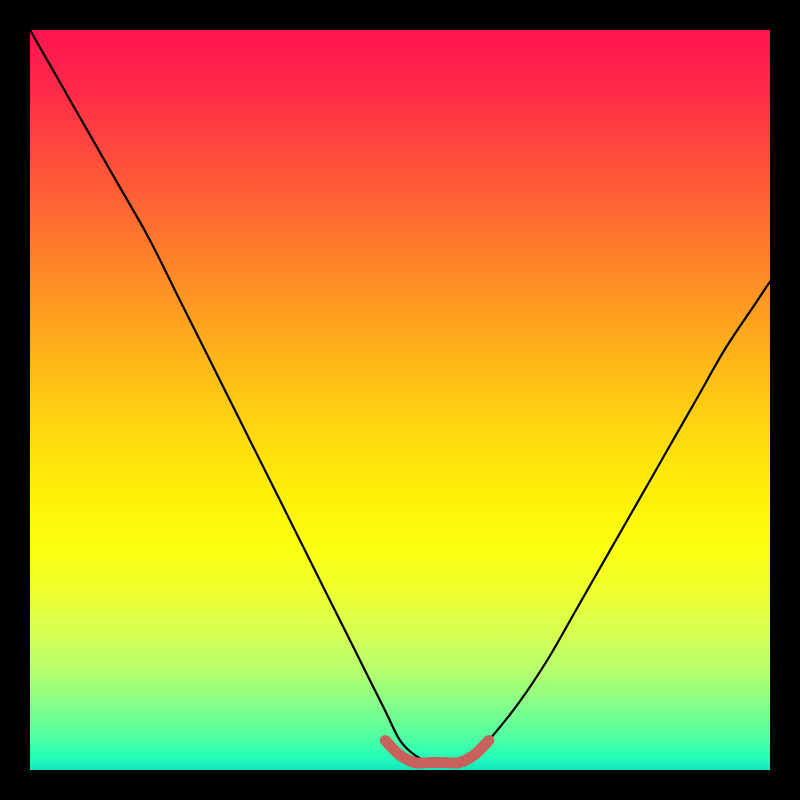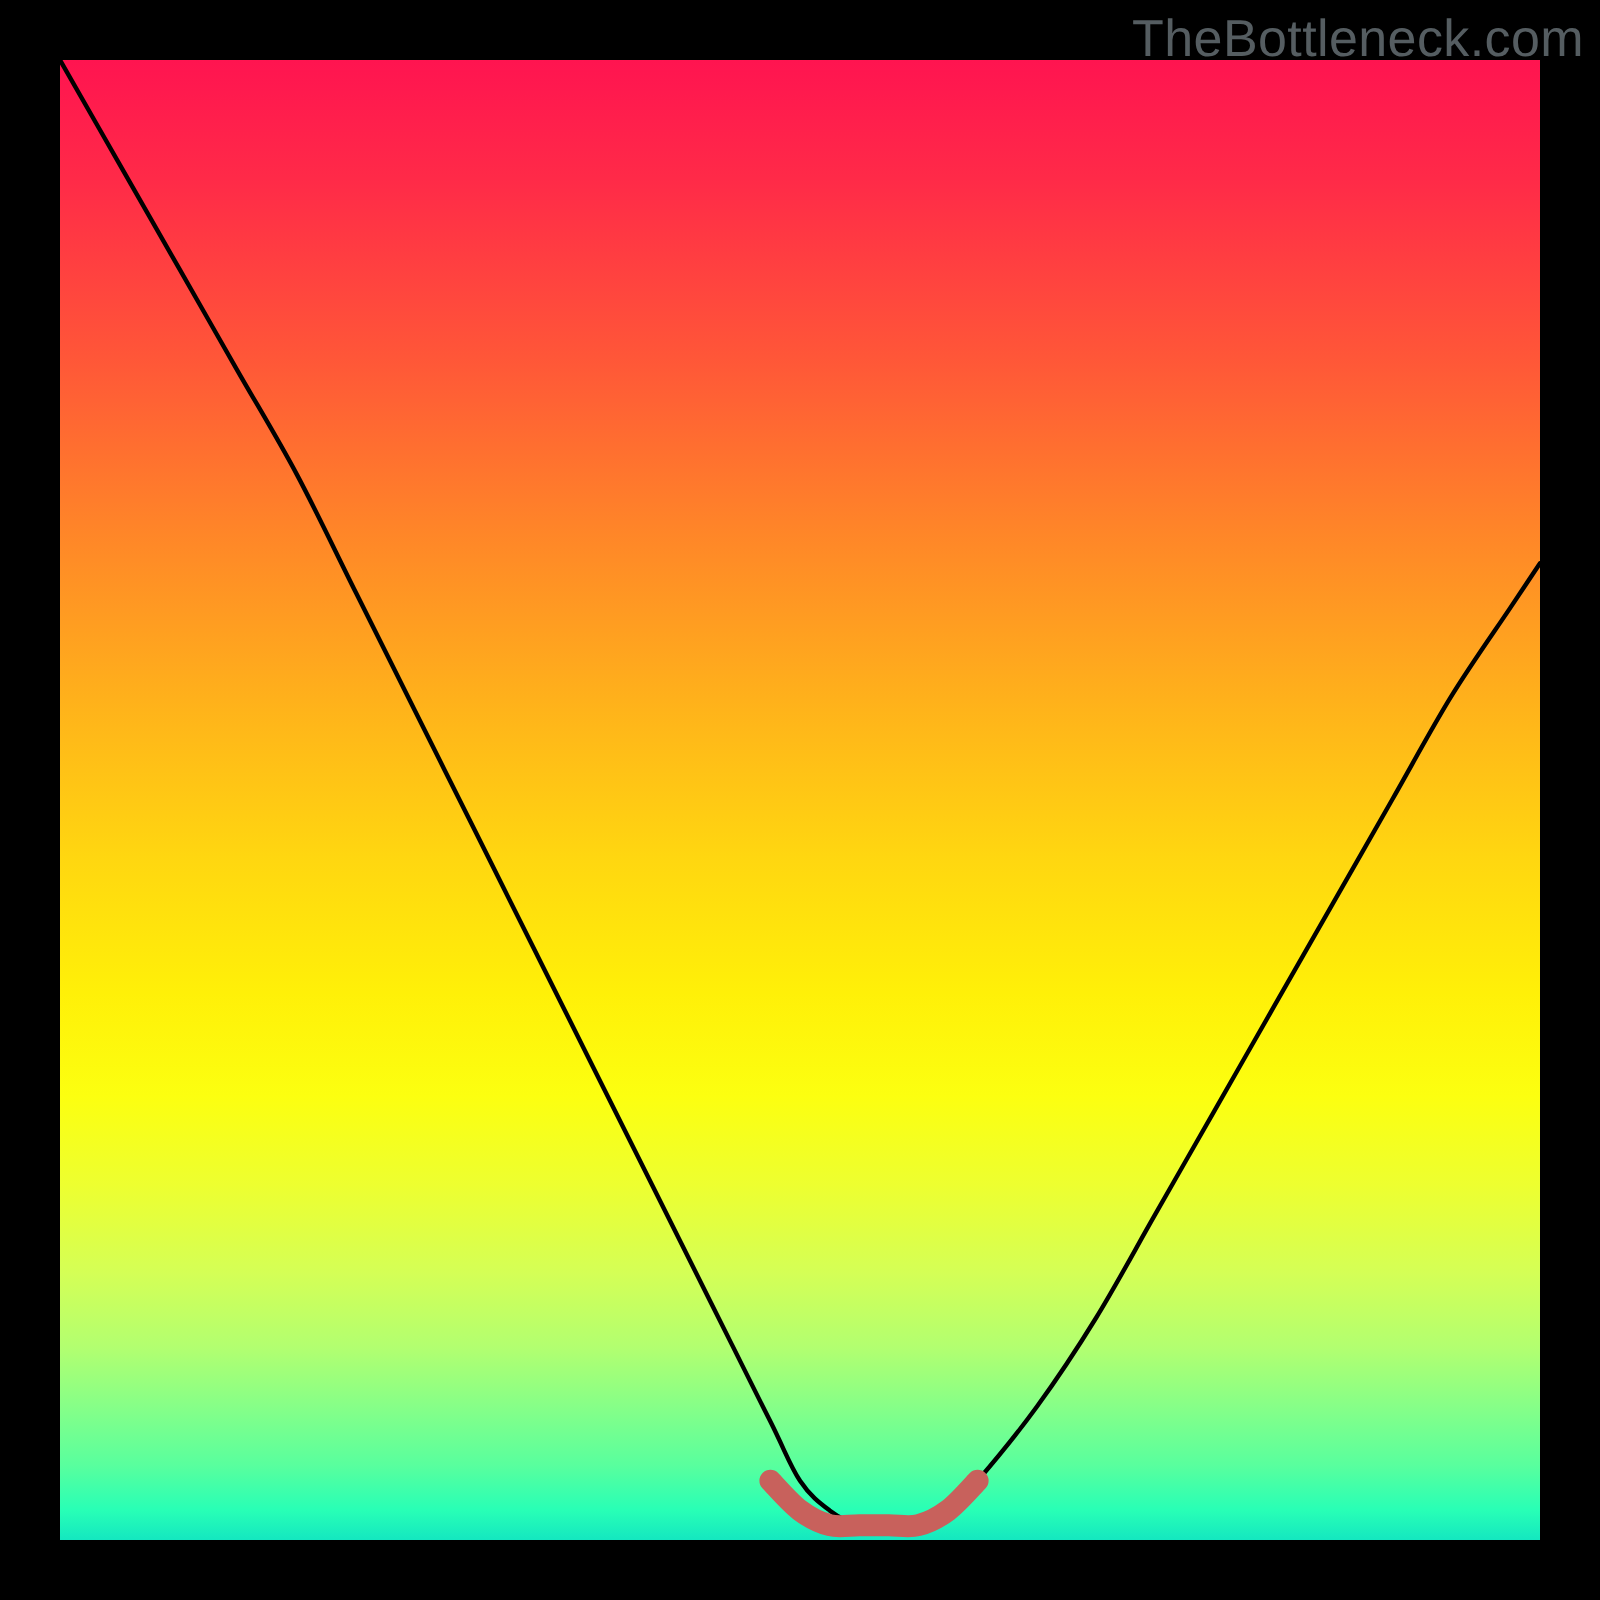--- a/index.html
+++ b/index.html
@@ -57,21 +57,20 @@
     left: 0;
     top: 0;
     width: 740px;
     height: 740px;
   }
 </style>
 </head>
 <body>
 
 <div class="frame">
-  <div class="watermark">TheBottleneck.com</div>
 
   <div class="plot">
     <svg class="curve" viewBox="0 0 740 740" preserveAspectRatio="none">
       <path id="curve-path" fill="none" stroke="#000000" stroke-width="2.2" stroke-linecap="round" stroke-linejoin="round" d="M0.00,0.00 C4.93,8.63 19.73,34.53 29.60,51.80 C39.47,69.07 49.33,86.33 59.20,103.60 C69.07,120.87 78.93,138.13 88.80,155.40 C98.67,172.67 108.53,188.70 118.40,207.20 C128.27,225.70 138.13,246.67 148.00,266.40 C157.87,286.13 167.73,305.87 177.60,325.60 C187.47,345.33 197.33,365.07 207.20,384.80 C217.07,404.53 226.93,424.27 236.80,444.00 C246.67,463.73 256.53,483.47 266.40,503.20 C276.27,522.93 286.13,542.67 296.00,562.40 C305.87,582.13 315.73,601.87 325.60,621.60 C335.47,641.33 347.80,666.00 355.20,680.80 C362.60,695.60 365.07,703.00 370.00,710.40 C374.93,717.80 379.87,721.50 384.80,725.20 C389.73,728.90 394.67,731.37 399.60,732.60 C404.53,733.83 409.47,732.60 414.40,732.60 C419.33,732.60 424.27,733.83 429.20,732.60 C434.13,731.37 439.07,728.90 444.00,725.20 C448.93,721.50 451.40,719.03 458.80,710.40 C466.20,701.77 478.53,686.97 488.40,673.40 C498.27,659.83 508.13,645.03 518.00,629.00 C527.87,612.97 537.73,594.47 547.60,577.20 C557.47,559.93 567.33,542.67 577.20,525.40 C587.07,508.13 596.93,490.87 606.80,473.60 C616.67,456.33 626.53,439.07 636.40,421.80 C646.27,404.53 656.13,387.27 666.00,370.00 C675.87,352.73 685.73,334.23 695.60,318.20 C705.47,302.17 717.80,284.90 725.20,273.80 C732.60,262.70 737.53,255.30 740.00,251.60 "></path>
       <path id="band-path" fill="none" stroke="#c8615c" stroke-width="11" stroke-linecap="round" stroke-linejoin="round" d="M355.20,710.40 C357.67,712.87 365.07,721.50 370.00,725.20 C374.93,728.90 379.87,731.37 384.80,732.60 C389.73,733.83 394.67,732.60 399.60,732.60 C404.53,732.60 409.47,732.60 414.40,732.60 C419.33,732.60 424.27,733.83 429.20,732.60 C434.13,731.37 439.07,728.90 444.00,725.20 C448.93,721.50 456.33,712.87 458.80,710.40 "></path>
     </svg>
   </div>
 </div>
 
 </body></html>

